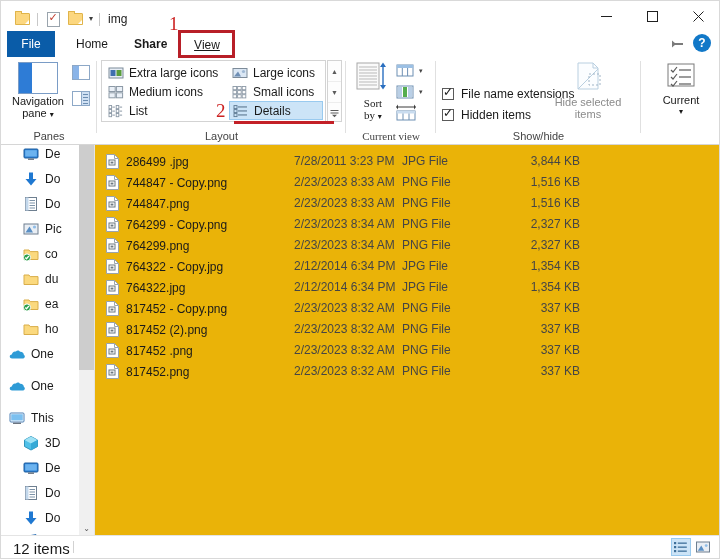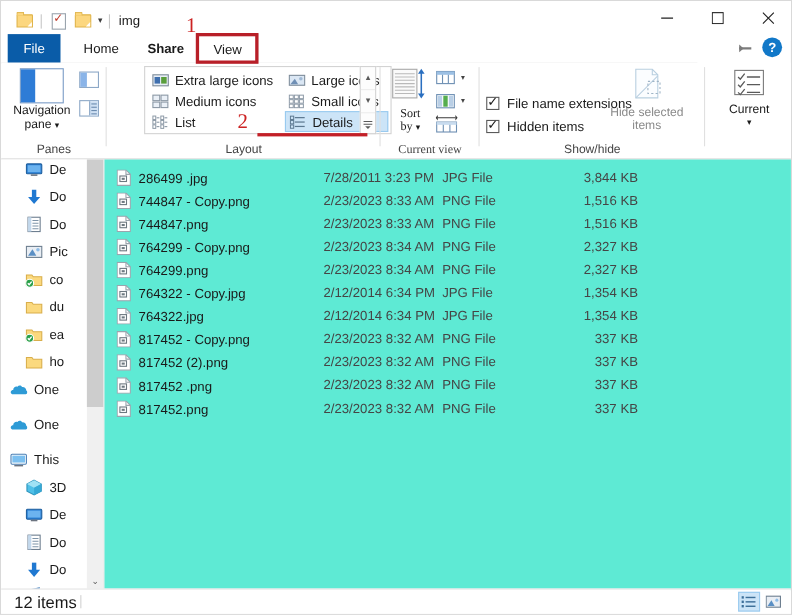--- a/index.html
+++ b/index.html
@@ -146,20 +146,21 @@
   .tab-home  { left: 62px; }
   .tab-share { left: 120px; font-weight: bold; }
   .tab-view  {
     left: 178px;
     width: 56px;
     padding: 0;
     background: #ffffff;
     border-left: 1px solid #e2e2e2;
     border-right: 1px solid #e2e2e2;
     border-top: 1px solid #e2e2e2;
+    text-decoration: underline;
   }
 
   .ribbon-collapse {
     position: absolute;
     right: 33px; top: 36px;
     width: 16px; height: 14px;
     color: #6e6e6e;
   }
   .helpbtn {
     position: absolute;
@@ -269,21 +270,20 @@
 
   
   .g-layout { left: 96px; width: 249px; }
   .layoutbox {
     position: absolute;
     left: 4px; top: 3px;
     width: 225px; height: 62px;
     border: 1px solid #d3d3d3;
     background: #ffffff;
     box-sizing: border-box;
-    margin-left: 30px;
   }
   .litem {
     position: absolute;
     height: 19px;
     display: flex;
     align-items: center;
     font-size: 12px;
     color: #1a1a1a;
     padding-left: 3px;
     box-sizing: border-box;
@@ -437,21 +437,21 @@
     left: 93px; top: 144px;
     width: 1px; height: 392px;
     background: #e4e4e4;
   }
 
   
   .filelist {
     position: absolute;
     left: 94px; top: 144px;
     width: 626px; height: 392px;
-    background: #5eead4;
+    background: #eab308;
     overflow: hidden;
   }
   .frow {
     position: absolute;
     left: 0;
     width: 626px;
     height: 21px;
     font-size: 12px;
     color: #1a1a1a;
   }

